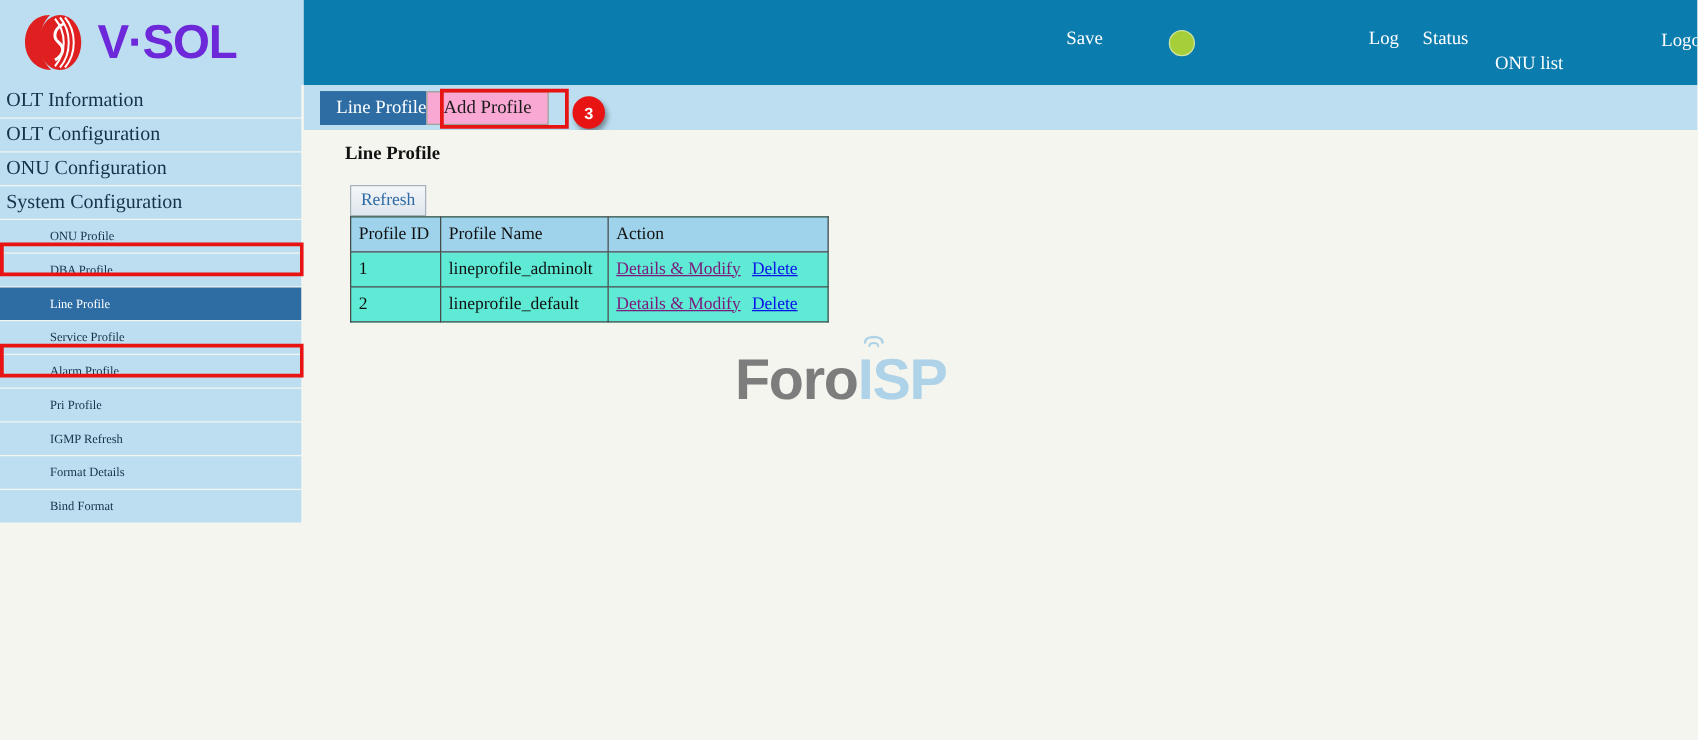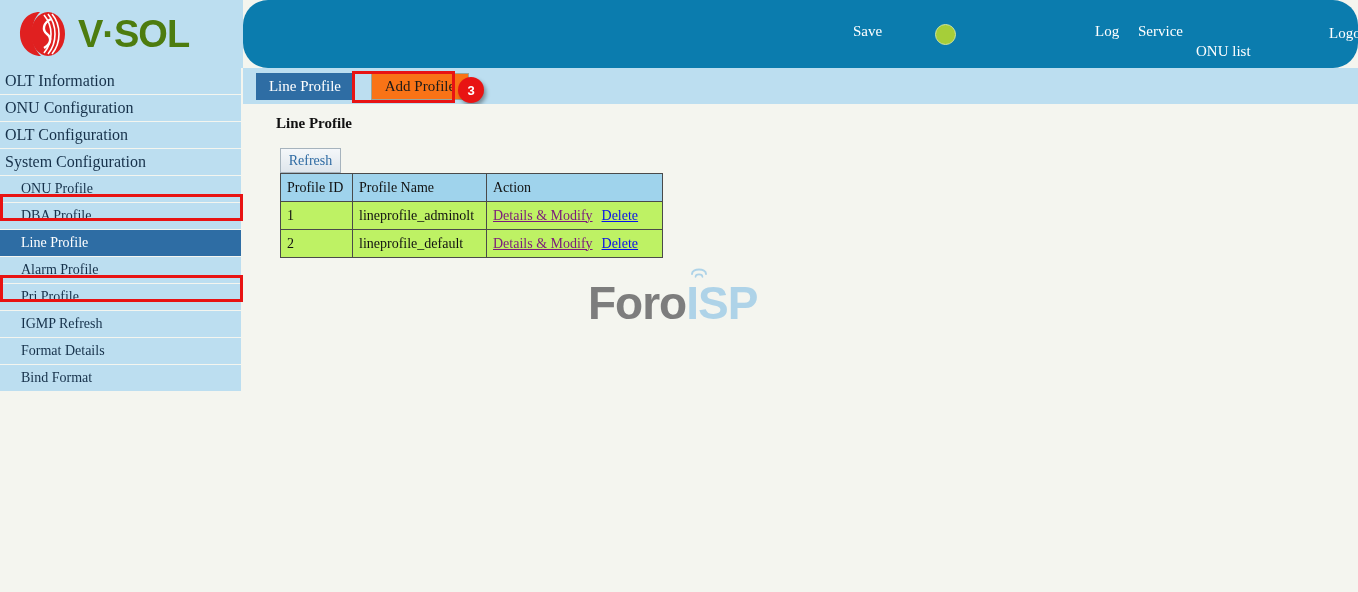--- a/index.html
+++ b/index.html
@@ -19,26 +19,25 @@
     background: #bcdef0;
     display: flex; align-items: center;
   }
   .logo-mark {
     position: relative; width: 52px; height: 48px; margin-left: 18px; flex: none;
   }
   .logo-word {
     margin-left: 8px;
     font-family: "Liberation Sans", sans-serif;
     font-weight: bold; font-size: 38px; letter-spacing: -1px;
-    color: #4d7c0f;
+    color: #6d28d9;
   }
   .header-blue {
     position: absolute; left: 243px; top: 0; width: 1115px; height: 68px;
     background: #0b7cae;
-    border-radius: 25px;
   }
   .hdr-item {
     position: absolute; top: 23px;
     color: #ffffff; font-size: 15px; white-space: nowrap;
     font-family: "Liberation Serif", serif;
   }
   .hdr-save { left: 610px; }
   .hdr-log { left: 852px; }
   .hdr-status { left: 895px; }
   .hdr-onulist { left: 953px; margin-top: 20px; }
@@ -59,22 +58,22 @@
     display: flex; align-items: center; justify-content: center;
     font-size: 15px; font-family: "Liberation Serif", serif;
     cursor: pointer;
   }
   .tab-active {
     left: 13px; width: 98px;
     background: #2e6da4; color: #ffffff;
     border: 1px solid #2e6da4;
   }
   .tab-idle {
-    left: 128px; width: 98px;
-    background: #f97316; color: #1a1a1a;
+    left: 98px; width: 98px;
+    background: #f9a8d4; color: #1a1a1a;
     border: 1px solid #9aa69a;
   }
   .hl-box { position: absolute; border: 3px solid #e81313; pointer-events: none; }
   .hl-tab { left: 352px; top: 71px; width: 103px; height: 32px; }
 
   .badge {
     position: absolute; width: 26px; height: 26px; border-radius: 50%;
     background: #e81313; color: #ffffff;
     font-family: "Liberation Sans", sans-serif;
     font-weight: bold; font-size: 13px;
@@ -93,21 +92,21 @@
   .nav-item {
     width: 241px; height: 26px;
     background: #bcdef0;
     margin-bottom: 1px;
     display: flex; align-items: center;
     color: #16314a;
     font-size: 16px;
     cursor: pointer;
   }
   .nav-top { padding-left: 5px; }
-  .nav-sub { padding-left: 21px; font-size: 14px; }
+  .nav-sub { padding-left: 40px; font-size: 10px; }
   .nav-selected { background: #2e6da4; color: #ffffff; }
   .hl-profile-conf { left: 0px; top: 194px; width: 243px; height: 27px; }
   .hl-line-profile { left: 0px; top: 275px; width: 243px; height: 27px; }
 
   
   .content {
     position: absolute; left: 243px; top: 104px;
     width: 1115px; height: 488px;
     background: #f4f5ef;
   }
@@ -121,21 +120,21 @@
     background: linear-gradient(to bottom, #f4f7fa 0%, #dfe6ec 100%);
     border: 1px solid #a6b3bd;
     color: #2f6ba3; font-size: 14px;
     display: flex; align-items: center; justify-content: center;
     cursor: pointer;
     font-family: "Liberation Serif", serif;
   }
   table.grid {
     position: absolute; left: 37px; top: 69px;
     border-collapse: collapse;
-    background: #bef264;
+    background: #5eead4;
   }
   table.grid th, table.grid td {
     border: 1px solid #4a4a4a;
     font-size: 14px;
     text-align: left;
     padding: 3px 6px;
     height: 28px;
     font-weight: normal;
     color: #111111;
     font-family: "Liberation Serif", serif;
@@ -181,41 +180,42 @@
           <path d="M33 9 C25 13 24 20 29 24 C34 28 33 34 26 38" stroke="#ffffff" stroke-width="2.4" fill="none"></path>
         </svg>
       </div>
       <div class="logo-word">V·SOL</div>
     </div>
 
     <div class="header-blue">
       <div class="hdr-item hdr-save">Save</div>
       <div class="status-dot"></div>
       <div class="hdr-item hdr-log">Log</div>
-      <div class="hdr-item hdr-status">Service</div>
+      <div class="hdr-item hdr-status">Status</div>
       <div class="hdr-item hdr-onulist">ONU list</div>
       <div class="hdr-item hdr-logout">Logout</div>
     </div>
   </div>
 
   <div class="tabstrip">
     <div class="tab tab-active">Line Profile</div>
     <div class="tab tab-idle">Add Profile</div>
   </div>
   <div class="hl-box hl-tab"></div>
   <div class="badge badge-3">3</div>
 
   <div class="sidebar">
     <div class="nav-item nav-top">OLT Information</div>
+    <div class="nav-item nav-top">OLT Configuration</div>
     <div class="nav-item nav-top">ONU Configuration</div>
-    <div class="nav-item nav-top">OLT Configuration</div>
     <div class="nav-item nav-top">System Configuration</div>
     <div class="nav-item nav-sub">ONU Profile</div>
     <div class="nav-item nav-sub">DBA Profile</div>
     <div class="nav-item nav-sub nav-selected">Line Profile</div>
+    <div class="nav-item nav-sub">Service Profile</div>
     <div class="nav-item nav-sub">Alarm Profile</div>
     <div class="nav-item nav-sub">Pri Profile</div>
     <div class="nav-item nav-sub">IGMP Refresh</div>
     <div class="nav-item nav-sub">Format Details</div>
     <div class="nav-item nav-sub">Bind Format</div>
   </div>
 
   <div class="hl-box hl-profile-conf"></div>
   <div class="hl-box hl-line-profile"></div>
   <div class="badge badge-1">1</div>

